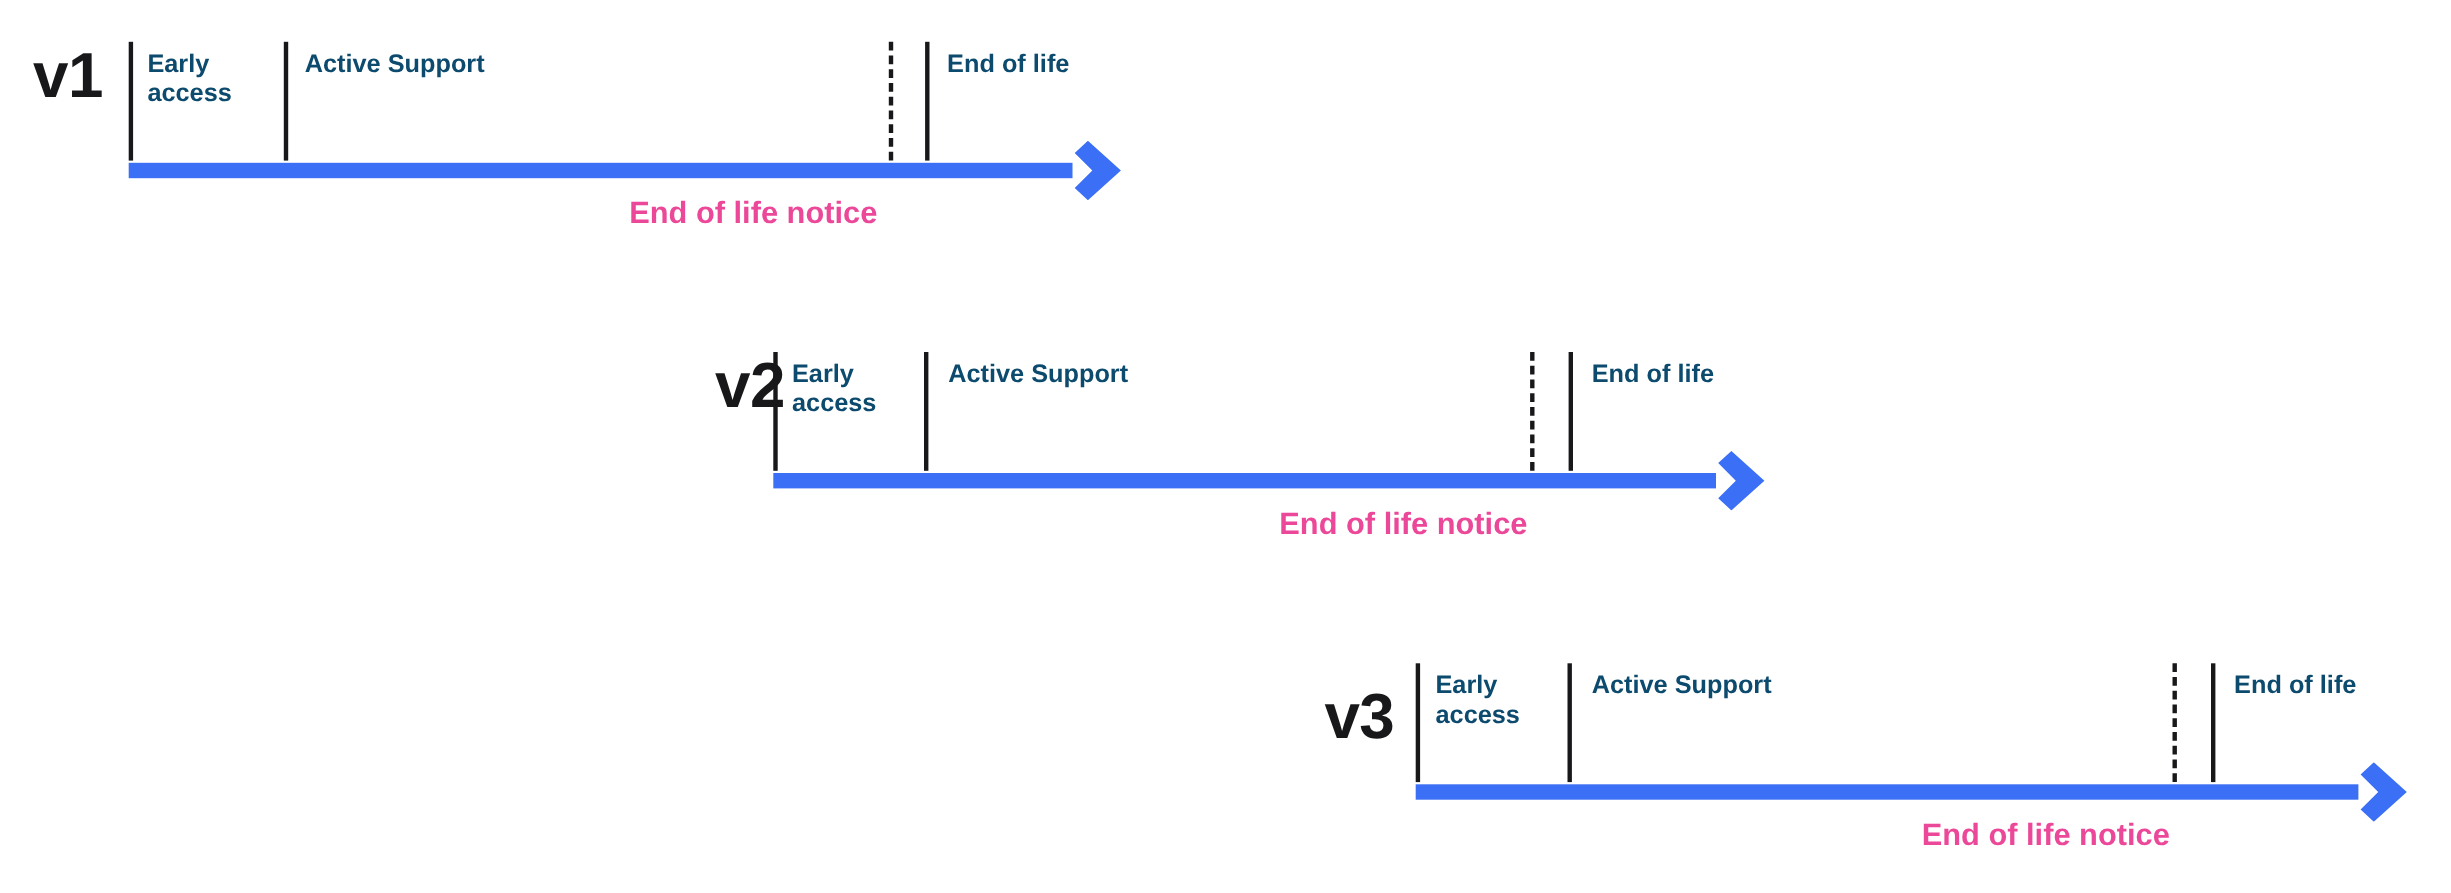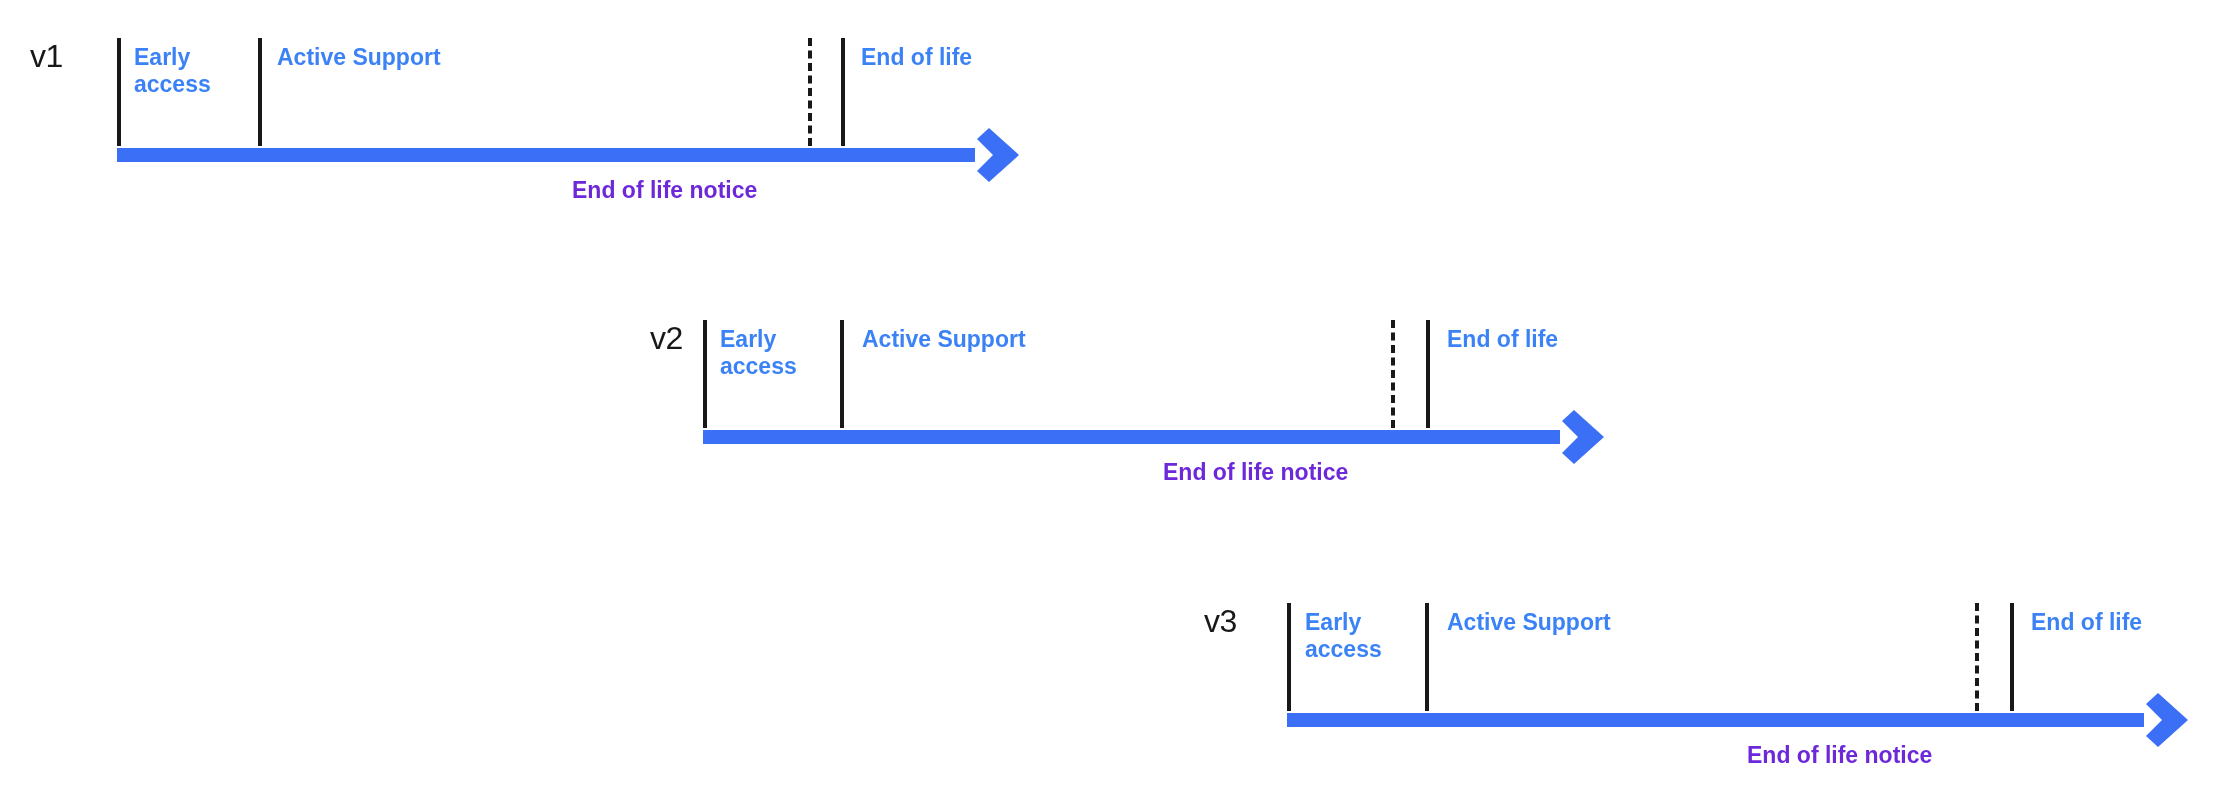--- a/index.html
+++ b/index.html
@@ -23,22 +23,22 @@
     left: 0;
     top: 0;
     width: 2228px;
     height: 812px;
     pointer-events: none;
   }
   .timeline-row > * { pointer-events: auto; }
 
   .version-label {
     position: absolute;
-    font-size: 32px;
-    font-weight: 400;
+    font-size: 58px;
+    font-weight: 700;
     color: #18181b;
     letter-spacing: -0.5px;
     line-height: 1;
     white-space: nowrap;
   }
 
   .tick {
     position: absolute;
     width: 4px;
     background: #18181b;
@@ -48,30 +48,30 @@
     position: absolute;
     width: 0;
     border-left: 4px dashed #18181b;
     background: transparent;
   }
 
   .phase-label {
     position: absolute;
     font-size: 23px;
     font-weight: 700;
-    color: #3b82f6;
+    color: #0c4a6e;
     line-height: 1.18;
     white-space: pre-line;
   }
 
   .notice-label {
     position: absolute;
-    font-size: 23px;
+    font-size: 28px;
     font-weight: 700;
-    color: #6d28d9;
+    color: #ec4899;
     line-height: 1.18;
     white-space: nowrap;
   }
 
   .bar {
     position: absolute;
     height: 14px;
     background: #3b6ff5;
   }
 
@@ -129,21 +129,21 @@
       <svg width="62" height="54" viewBox="0 0 62 54" aria-hidden="true">
         <path d="M 22 0 L 10 11 L 26 27 L 10 43 L 22 54 L 52 27 Z" fill="#3b6ff5"></path>
       </svg>
     </span>
 
     <div class="notice-label" style="left:1163px; top:459px;">End of life notice</div>
   </div>
 
   <div class="timeline-row">
 
-    <div class="version-label" style="left:1204px; top:605px;">v3</div>
+    <div class="version-label" style="left:1204px; top:623px;">v3</div>
 
     <div class="tick" style="left:1287px; top:603px; height:108px;"></div>
     <div class="tick" style="left:1425px; top:603px; height:108px;"></div>
     <div class="tick-dotted" style="left:1975px; top:603px; height:108px;"></div>
     <div class="tick" style="left:2010px; top:603px; height:108px;"></div>
 
     <div class="phase-label" style="left:1305px; top:609px;">Early
 access</div>
     <div class="phase-label" style="left:1447px; top:609px;">Active Support</div>
     <div class="phase-label" style="left:2031px; top:609px;">End of life</div>

